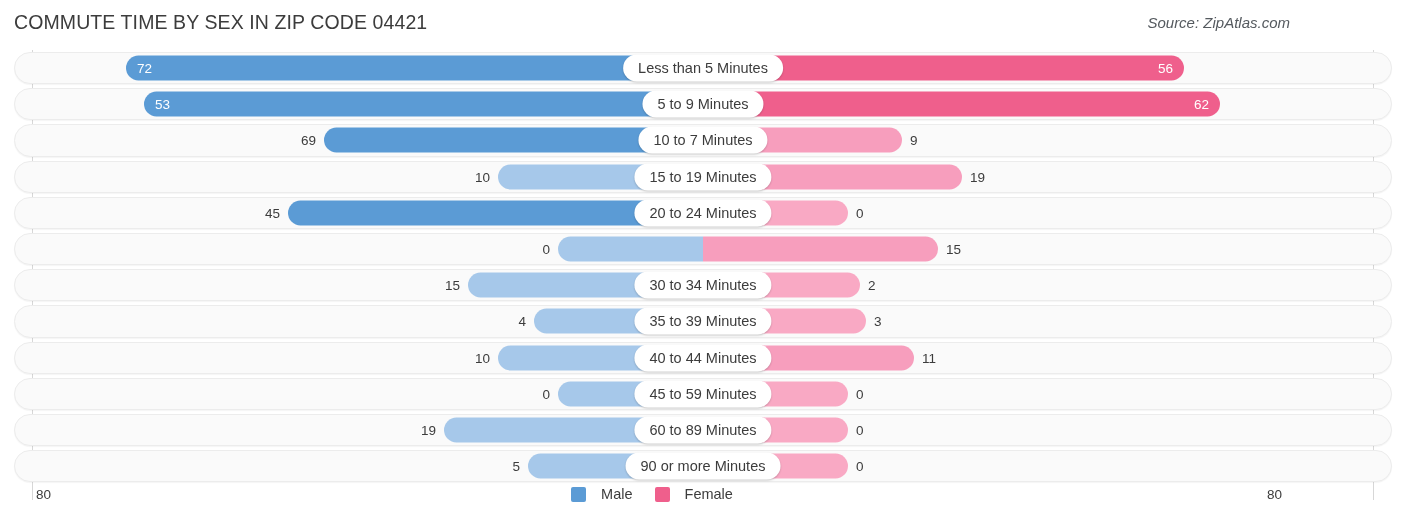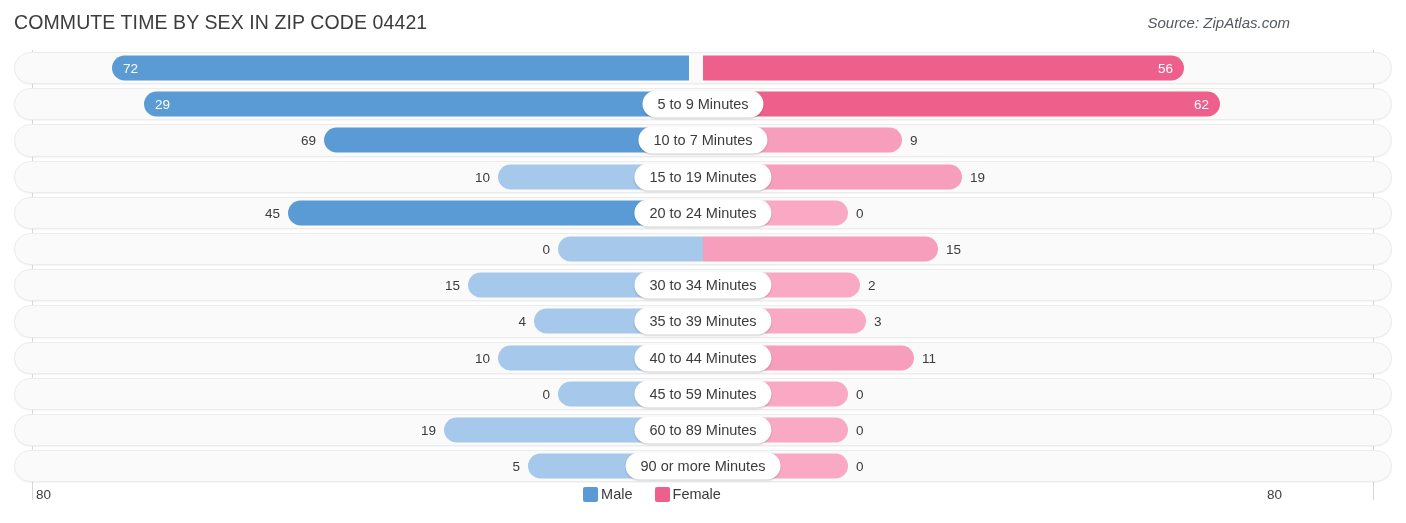--- a/index.html
+++ b/index.html
@@ -168,21 +168,21 @@
     left: 0; right: 0;
     top: 2px;
     display: flex;
     justify-content: center;
     align-items: center;
     gap: 22px;
   }
   .legend-item {
     display: flex;
     align-items: center;
-    gap: 3px;
+    gap: 15px;
   }
   .legend-swatch {
     width: 15px;
     height: 15px;
     border-radius: 2px;
     display: block;
   }
   .legend-label {
     font-size: 14.5px;
     color: #3c3c3c;
@@ -198,33 +198,34 @@
     <div class="chart-source">Source: ZipAtlas.com</div>
   </div>
 
   <div class="plot">
     <div class="axis-line left"></div>
     <div class="axis-line right"></div>
     <div id="rows-host">
         <div class="row">
           <div class="track"></div>
           <div class="bars">
-            <div class="bar male" style="left: 112px; width: 577px;">
+            <div class="bar male" style="left: 126px; width: 577px;">
               <span class="bar-inner-label">72</span>
             </div>
             <div class="bar female" style="left: 703px; width: 481px;">
               <span class="bar-inner-label">56</span>
             </div>
+            <div class="center-pill">Less than 5 Minutes</div>
           </div>
         </div>
         <div class="row">
           <div class="track"></div>
           <div class="bars">
             <div class="bar male" style="left: 144px; width: 559px;">
-              <span class="bar-inner-label">29</span>
+              <span class="bar-inner-label">53</span>
             </div>
             <div class="bar female" style="left: 703px; width: 517px;">
               <span class="bar-inner-label">62</span>
             </div>
             <div class="center-pill">5 to 9 Minutes</div>
           </div>
         </div>
         <div class="row">
           <div class="track"></div>
           <div class="bars">

